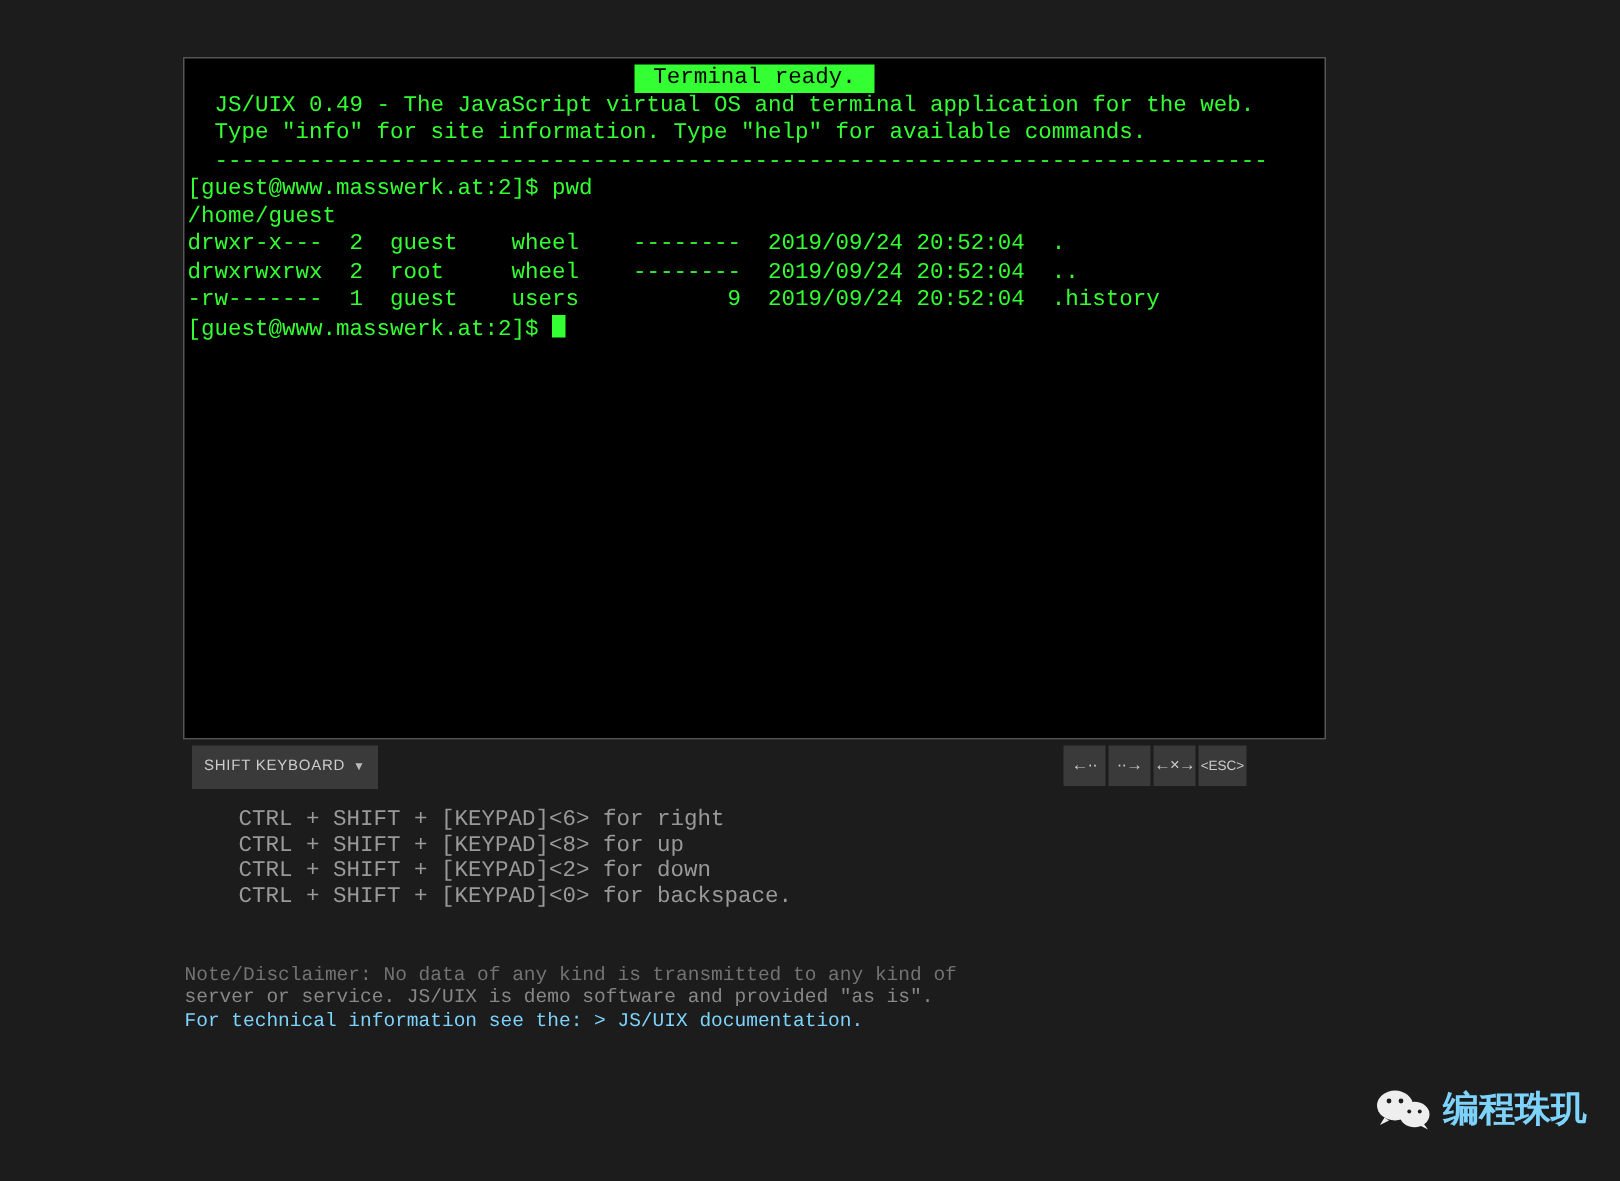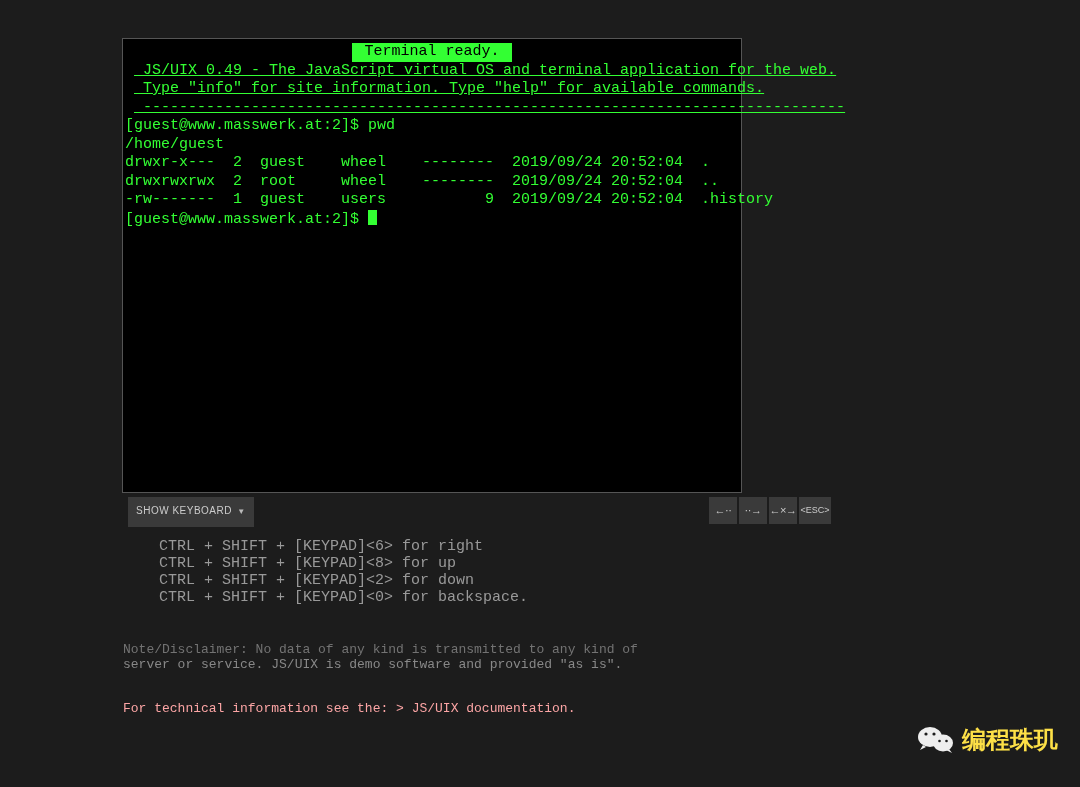--- a/index.html
+++ b/index.html
@@ -11,36 +11,36 @@
     color: #aaa;
     width: 1080px;
     height: 787px;
     overflow: hidden;
     position: relative;
   }
   .terminal-frame {
     position: absolute;
     left: 122px;
     top: 38px;
-    width: 620px;
+    width: 762px;
     height: 455px;
     border: 1px solid #555;
     background: #000;
     padding: 4px 2px;
   }
   .term-title-row { text-align: center; }
   .term-title {
     display: inline-block;
     background: #33ff33;
     color: #000;
     padding: 0 12px;
     font-family: "Courier New", monospace;
   }
   .term-line { white-space: pre; color: #33ff33; font-family: "Courier New", monospace; }
-  .term-line.indent { padding-left: 9px; text-decoration: underline; }
+  .term-line.indent { padding-left: 9px; }
   .cursor {
     display: inline-block;
     width: 9px;
     height: 15px;
     background: #33ff33;
     vertical-align: -2px;
   }
   .toolbar {
     position: absolute;
     left: 128px;
@@ -83,29 +83,29 @@
     left: 123px;
     top: 538px;
     width: 720px;
     color: #999;
     font-family: "Courier New", monospace;
     font-size: 15px;
     line-height: 17px;
   }
   .info-block .mapping { padding-left: 36px; }
   .info-block .note { font-size: 13px; color: #737373; line-height:15px; margin-top: 36px;}
-  .info-block .doclink { font-size: 13px; color: #fca5a5; margin-top: 28px;}
+  .info-block .doclink { font-size: 13px; color: #7dd3fc; }
   .watermark {
     position: absolute;
     right: 22px;
     bottom: 32px;
     display: flex;
     align-items: center;
     gap: 8px;
-    color: #fde047;
+    color: #7dd3fc;
     font-family: "Microsoft YaHei", sans-serif;
     font-size: 24px;
     font-weight: bold;
   }
   .wechat-icon svg { display:block; }
 </style>
 </head>
 <body>
 
 <div class="terminal-frame">
@@ -117,21 +117,21 @@
   <div class="term-line indent"> ------------------------------------------------------------------------------</div>
   <div class="term-line"><span>[guest@www.masswerk.at:2]$ </span><span>pwd</span></div>
   <div class="term-line">/home/guest</div>
   <div class="term-line">drwxr-x---  2  guest    wheel    --------  2019/09/24 20:52:04  .</div>
   <div class="term-line">drwxrwxrwx  2  root     wheel    --------  2019/09/24 20:52:04  ..</div>
   <div class="term-line">-rw-------  1  guest    users           9  2019/09/24 20:52:04  .history</div>
   <div class="term-line"><span>[guest@www.masswerk.at:2]$ </span><span class="cursor"></span></div>
 </div>
 
 <div class="toolbar">
-  <span class="show-kb"><span>SHOW KEYBOARD</span> <span class="tri">▼</span></span>
+  <span class="show-kb"><span>SHIFT KEYBOARD</span> <span class="tri">▼</span></span>
   <span class="toolbar-right">
     <span class="tb-btn">←··</span>
     <span class="tb-btn">··→</span>
     <span class="tb-btn">←×→</span>
     <span class="tb-btn wide">&lt;ESC&gt;</span>
   </span>
 </div>
 
 <div class="info-block">
   <div class="mapping">CTRL + SHIFT + [KEYPAD]&lt;6&gt; for right</div>

